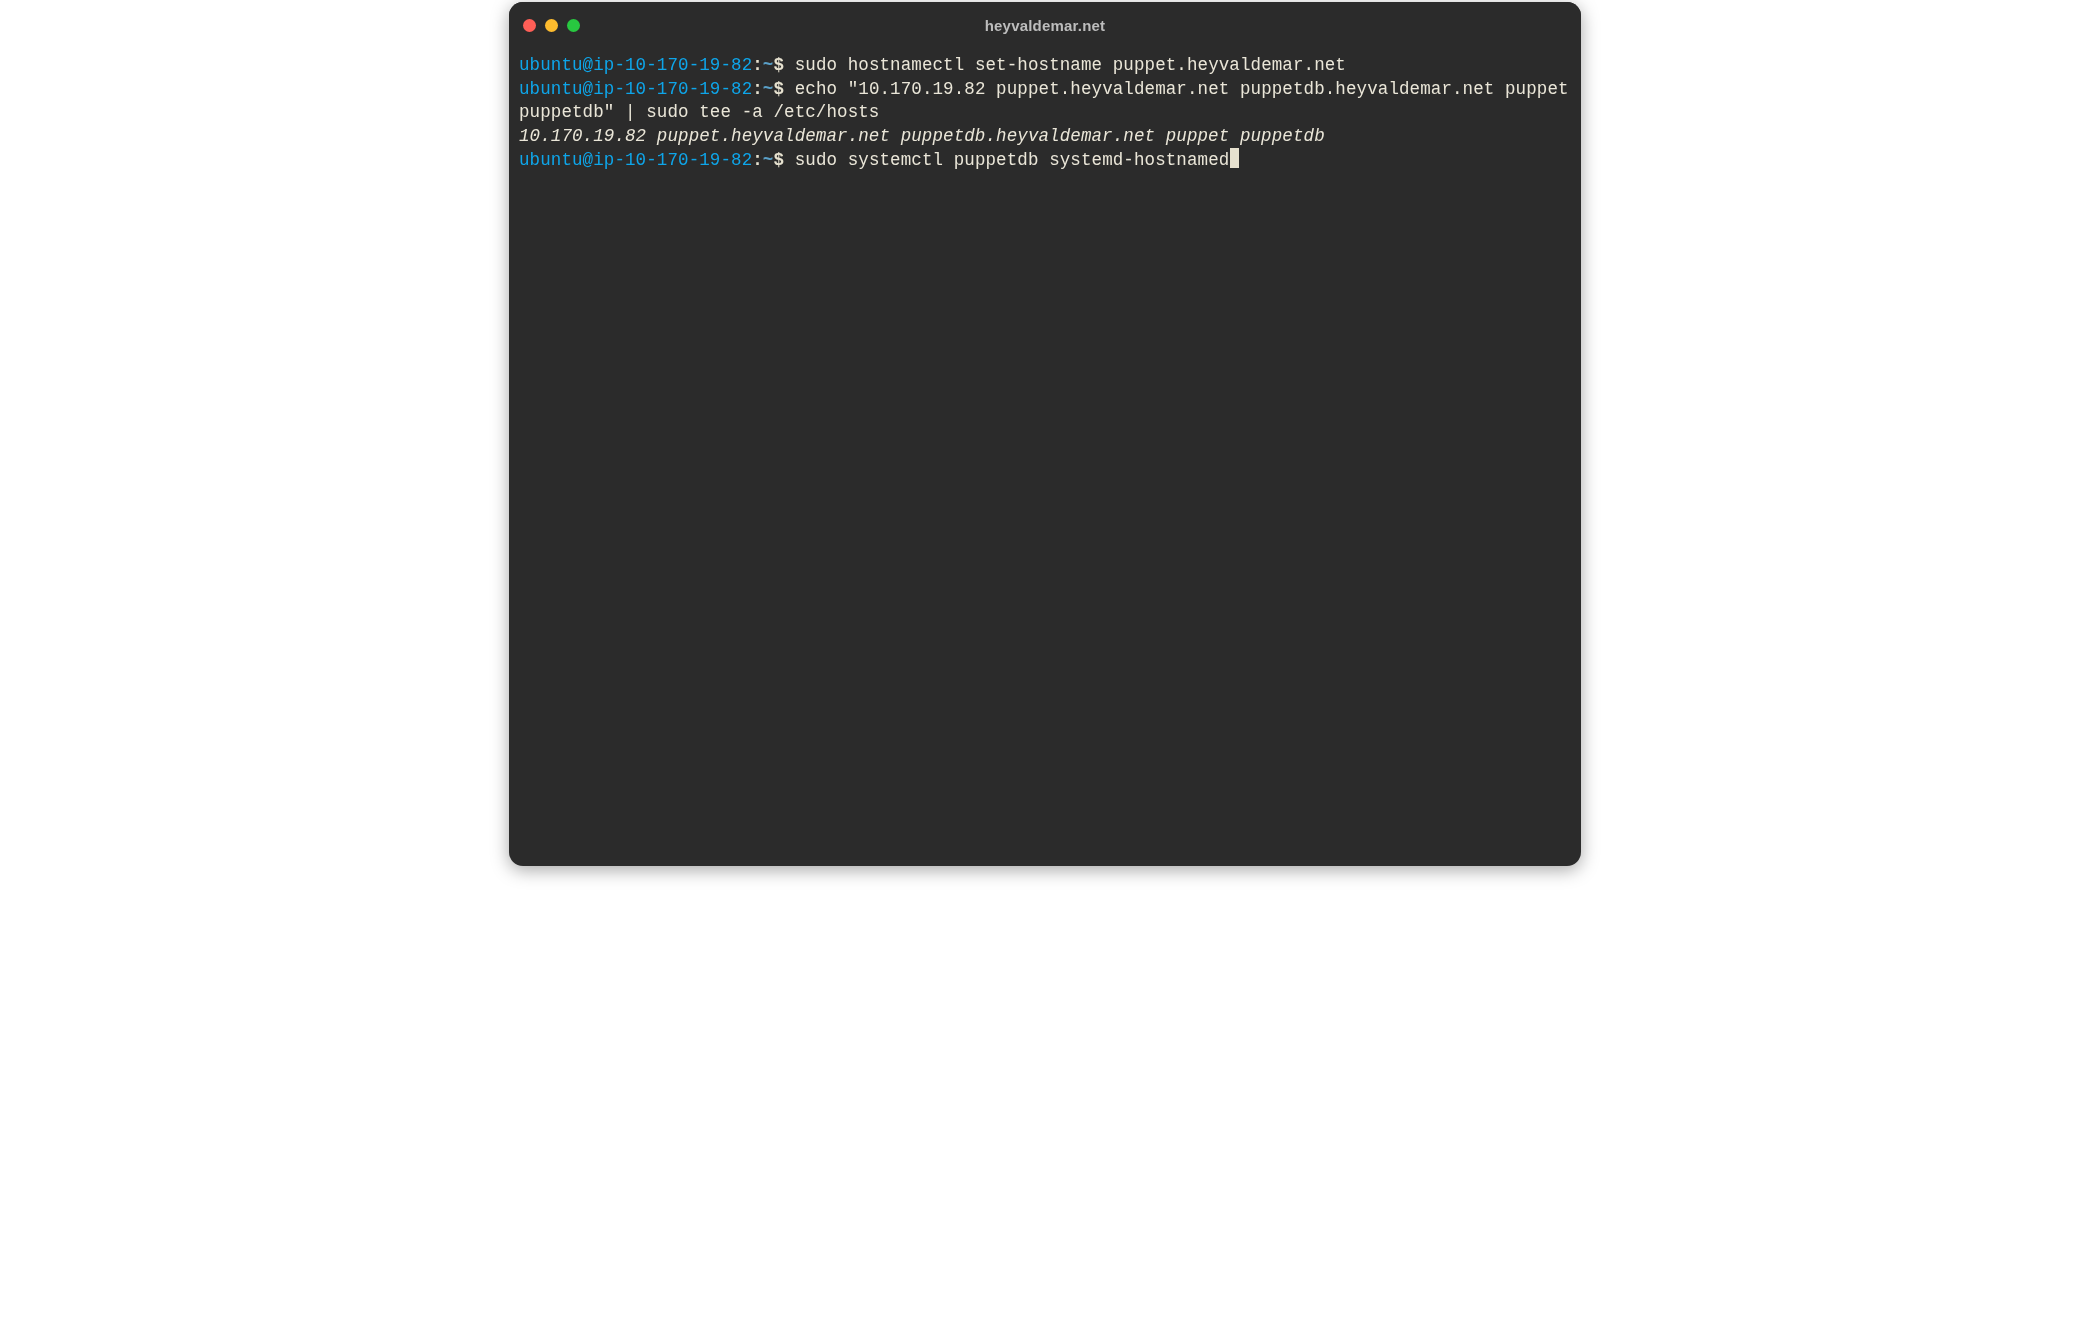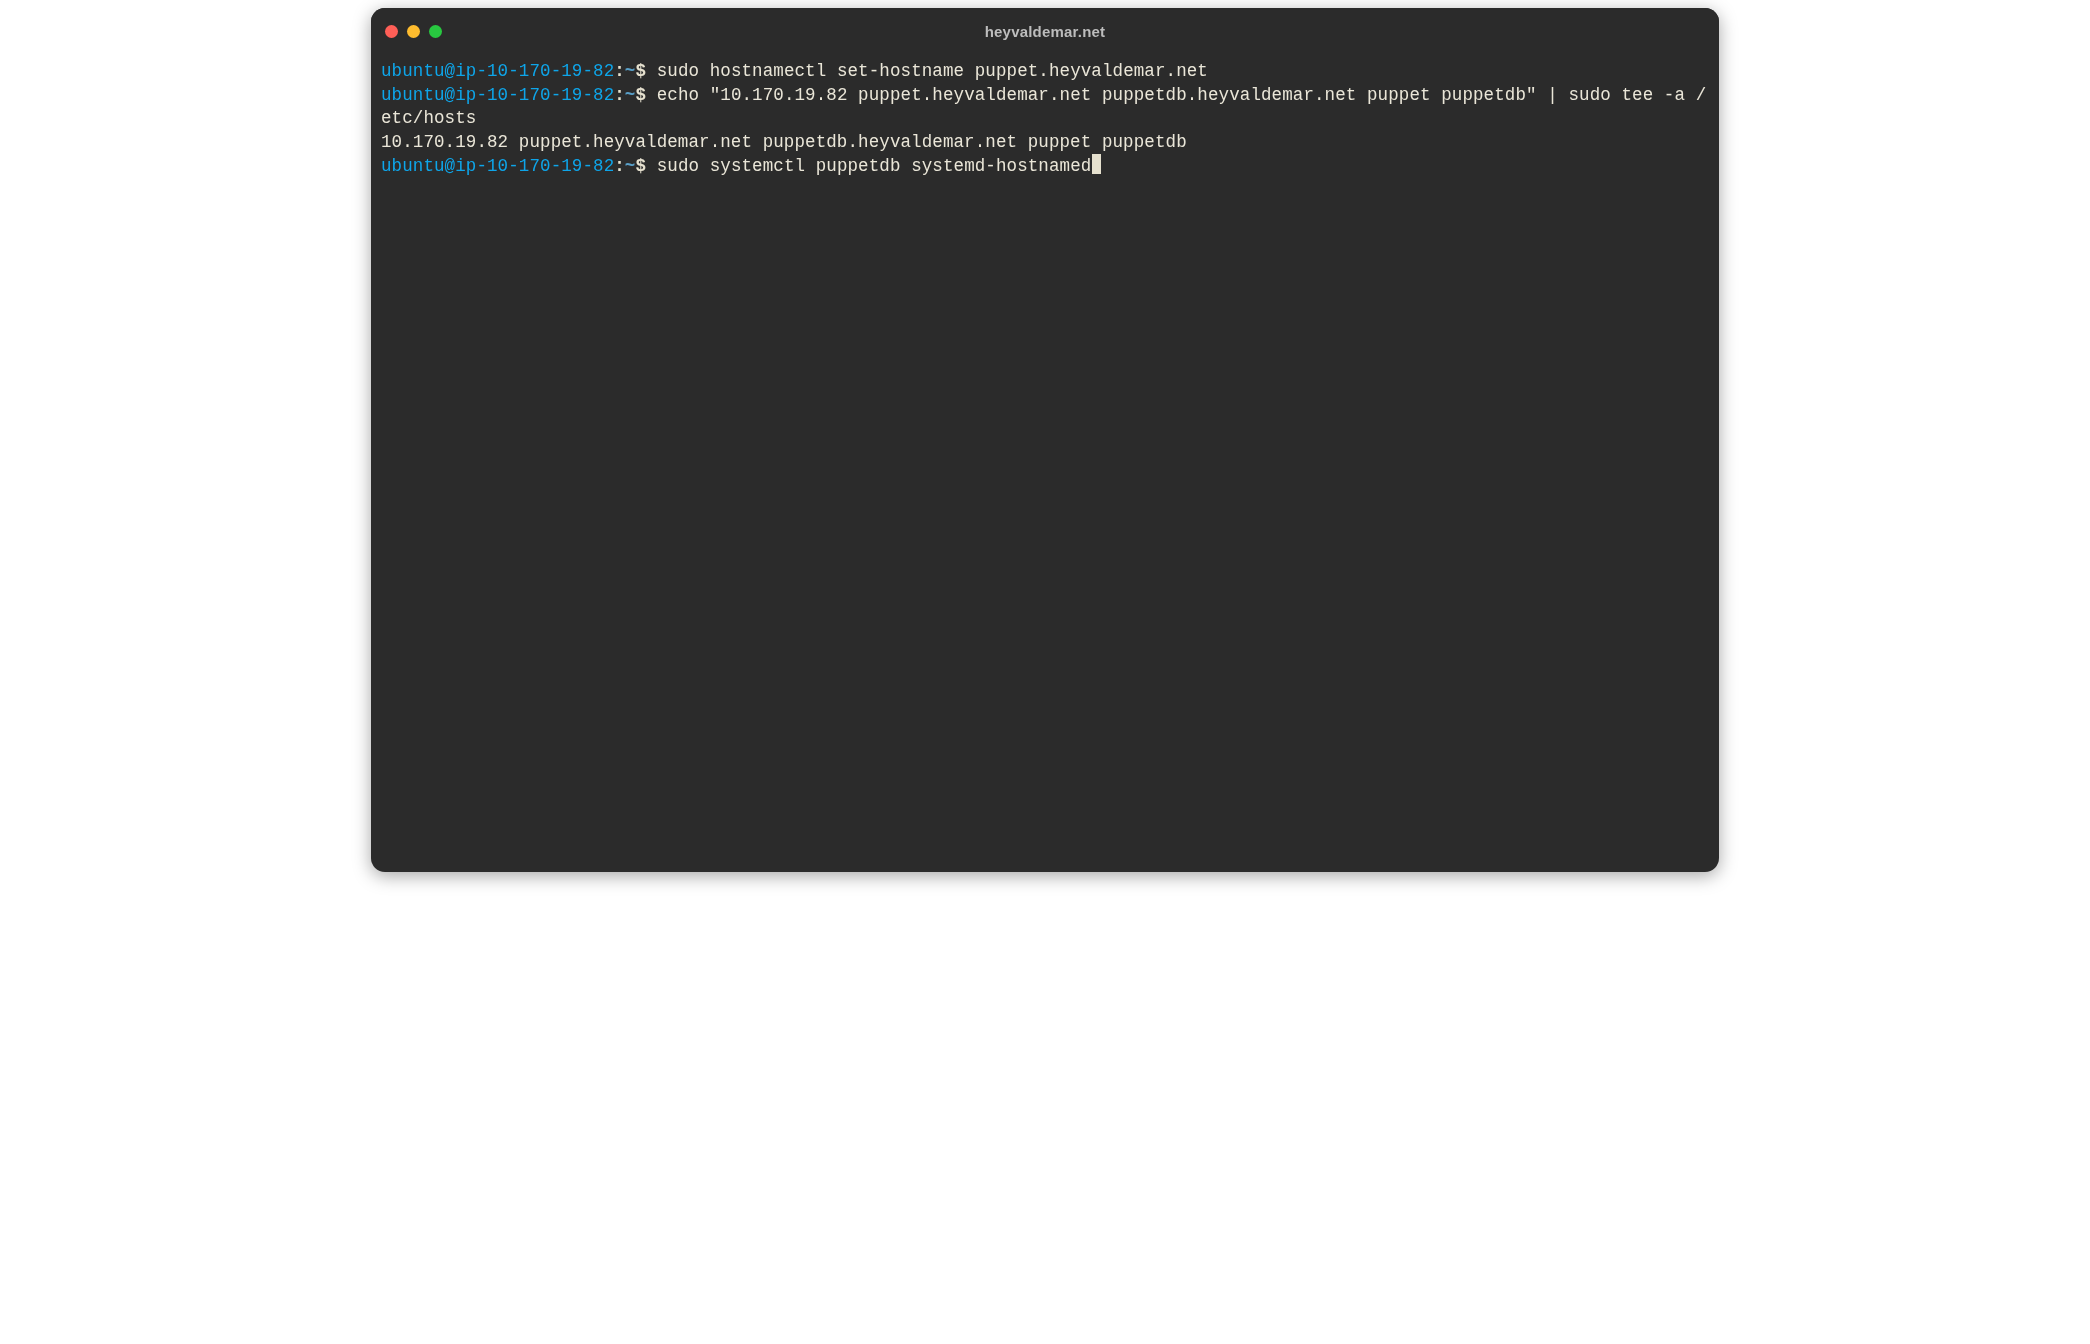--- a/index.html
+++ b/index.html
@@ -4,22 +4,22 @@
 <style>
   html, body {
     margin: 0;
     padding: 0;
     background: #ffffff;
     width: 100%;
     height: 100%;
   }
   .window {
     position: relative;
-    margin: 8px auto;
-    width: 1348px;
+    margin: 2px auto;
+    width: 1072px;
     height: 864px;
     background: #2b2b2b;
     border-radius: 14px;
     overflow: hidden;
     box-shadow: 0 4px 18px rgba(0,0,0,0.35);
     font-family: ui-monospace, SFMono-Regular, Menlo, Consolas, "Liberation Mono", monospace;
   }
   .titlebar {
     position: relative;
     height: 46px;
@@ -58,21 +58,21 @@
     line-height: 23.5px;
     color: #e6e1cf;
     white-space: pre-wrap;
     word-break: break-all;
     letter-spacing: .1px;
   }
   .prompt-user { color: #0ea5e9; font-weight: 400; }
   .prompt-path { color: #5aa0c8; font-weight: 700; }
   .prompt-sep  { color: #e6e1cf; font-weight: 700; }
   .cmd         { color: #eae6d8; font-family: Liberation Mono, monospace; }
-  .out         { color: #eae6d8; }
+  .out         { color: #eae6d8; font-style: italic; }
   .cursor {
     display: inline-block;
     width: 9px;
     height: 20px;
     background: #e6e1cf;
     vertical-align: -3px;
     margin-left: 1px;
   }
 </style>
 </head>

